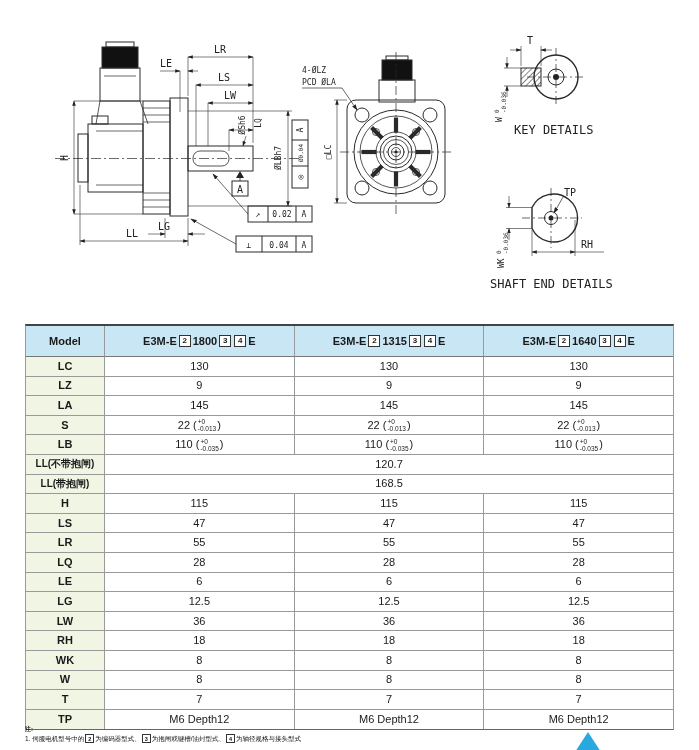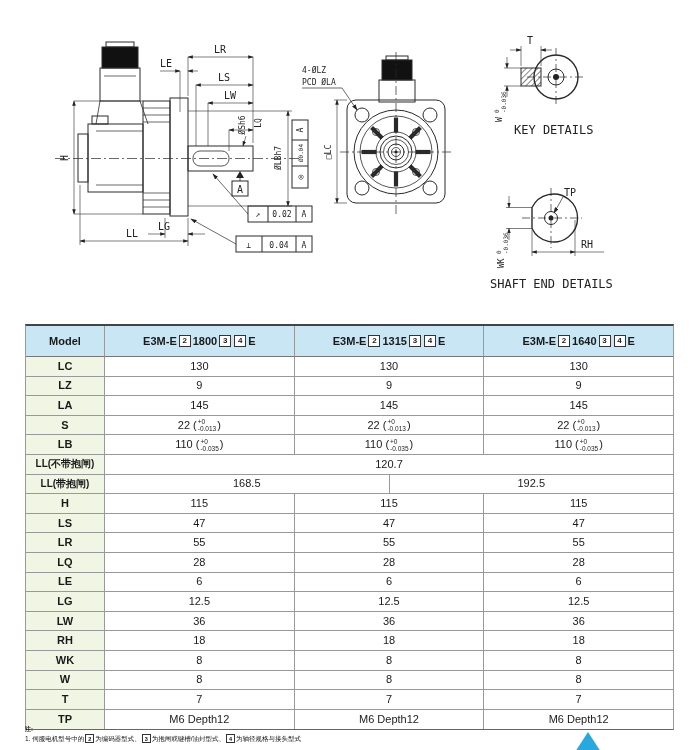--- a/index.html
+++ b/index.html
@@ -453,21 +453,20 @@
         </span>
       </div>
     </div>
     <div class="trow">
       <div class="tcell tbody-cell label-col cn-label">LL(不带抱闸)</div>
       <div class="tcell tbody-cell data-col">120.7</div>
     </div>
     <div class="trow">
       <div class="tcell tbody-cell label-col cn-label">LL(带抱闸)</div>
       <div class="tcell tbody-cell data-col">168.5</div>
-      <div class="tcell tbody-cell data-col">192.5</div>
     </div>
     <div class="trow">
       <div class="tcell tbody-cell label-col">H</div>
       <div class="tcell tbody-cell data-col">115</div>
       <div class="tcell tbody-cell data-col">115</div>
       <div class="tcell tbody-cell data-col">115</div>
     </div>
     <div class="trow">
       <div class="tcell tbody-cell label-col">LS</div>
       <div class="tcell tbody-cell data-col">47</div>

